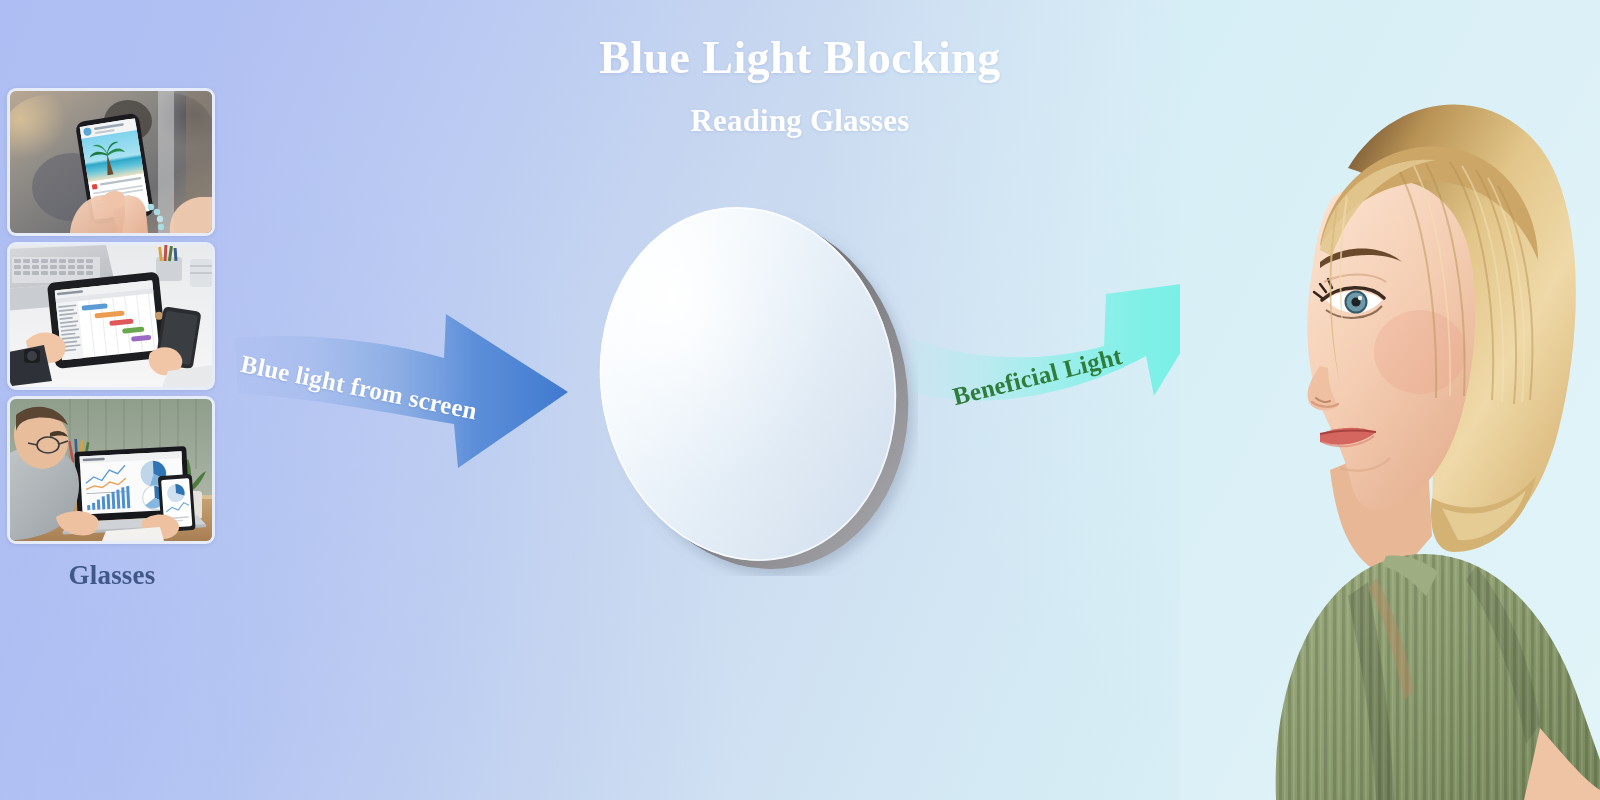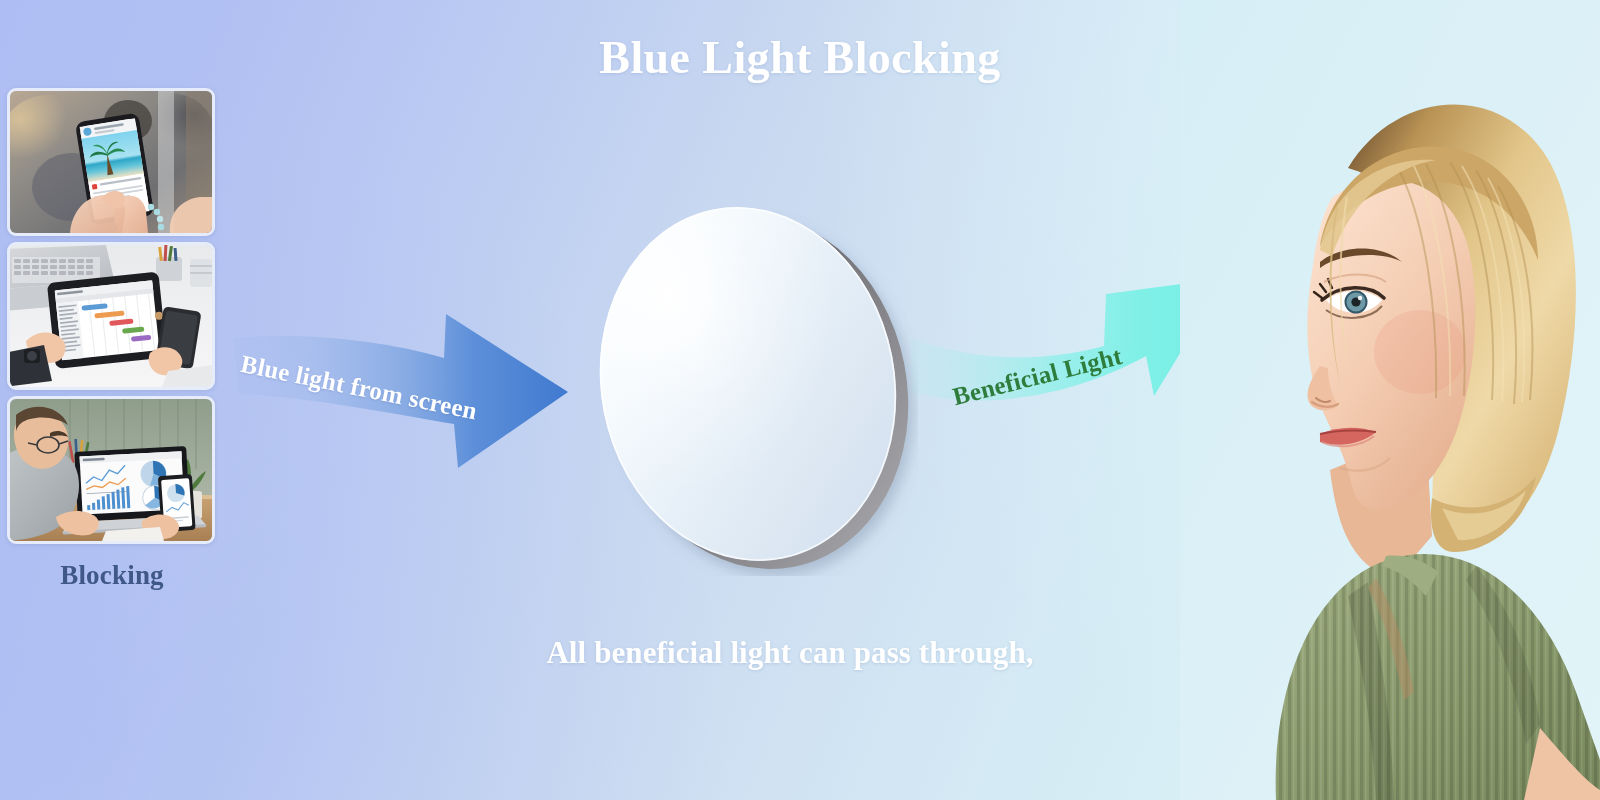--- a/index.html
+++ b/index.html
@@ -162,20 +162,21 @@
   .model svg { display: block; width: 100%; height: 100%; }
 </style>
 </head>
 <body>
 
 <div id="poster">
 
   <div class="bg-wash"></div>
 
   <div class="headline">Blue Light Blocking</div>
+  <div class="subhead">Reading Glasses</div>
 
   <div class="device-col">
 
     <div class="device-card">
       <div class="thumb">
         <svg viewBox="0 0 202 142" preserveAspectRatio="xMidYMid slice">
           <defs>
             <linearGradient id="subwayBg" x1="0" y1="0" x2="1" y2="1">
               <stop offset="0%" stop-color="#b9a894"></stop>
               <stop offset="35%" stop-color="#8e8b86"></stop>
@@ -463,21 +464,21 @@
           <g fill="none" stroke="#3a3a3d" stroke-width="1.6">
             <ellipse cx="38" cy="46" rx="11" ry="8"></ellipse>
             <path d="M49 45 L58 42"></path>
             <path d="M27 46 L18 44"></path>
           </g>
           <path d="M46 118 C58 110 76 110 86 118 C92 124 88 134 78 136 C64 138 48 132 46 118 Z" fill="#eec1a0"></path>
           <path d="M132 122 C144 112 162 114 168 124 C172 132 164 140 152 140 C140 140 130 132 132 122 Z" fill="#eec1a0"></path>
           <path d="M96 132 L150 128 L154 142 L92 142 Z" fill="#f2f1ee"></path>
         </svg>
       </div>
-      <div class="device-label">Blocking</div>
+      <div class="device-label">Glasses</div>
     </div>
   </div>
 
   <div class="arrow-blue">
     <svg viewBox="0 0 360 190" width="360" height="190">
       <defs>
         <linearGradient id="blueArrowG" x1="0" y1="0" x2="1" y2="0">
           <stop offset="0%" stop-color="#6f9ddd" stop-opacity="0.05"></stop>
           <stop offset="22%" stop-color="#6f9ddd" stop-opacity="0.18"></stop>
           <stop offset="48%" stop-color="#6193d8" stop-opacity="0.5"></stop>
@@ -550,21 +551,20 @@
                L 318 6
                L 246 124
                L 238 84
                C 150 132, 60 136, 4 120
                Z" fill="url(#greenArrowG)"></path>
     </svg>
   </div>
   <div class="arrow-label-green">Beneficial Light</div>
 
   <div class="bottom-copy">
-    <div class="l1">All beneficial light can pass through,</div>
   </div>
 
   <div class="model">
     <svg viewBox="0 0 420 800" preserveAspectRatio="xMidYMax slice">
       <defs>
         <linearGradient id="modelBg" x1="0" y1="0" x2="1" y2="1">
           <stop offset="0%" stop-color="#d6eef6"></stop>
           <stop offset="100%" stop-color="#e2f4f8"></stop>
         </linearGradient>
         <linearGradient id="skinG" x1="0.2" y1="0" x2="0.9" y2="1">

